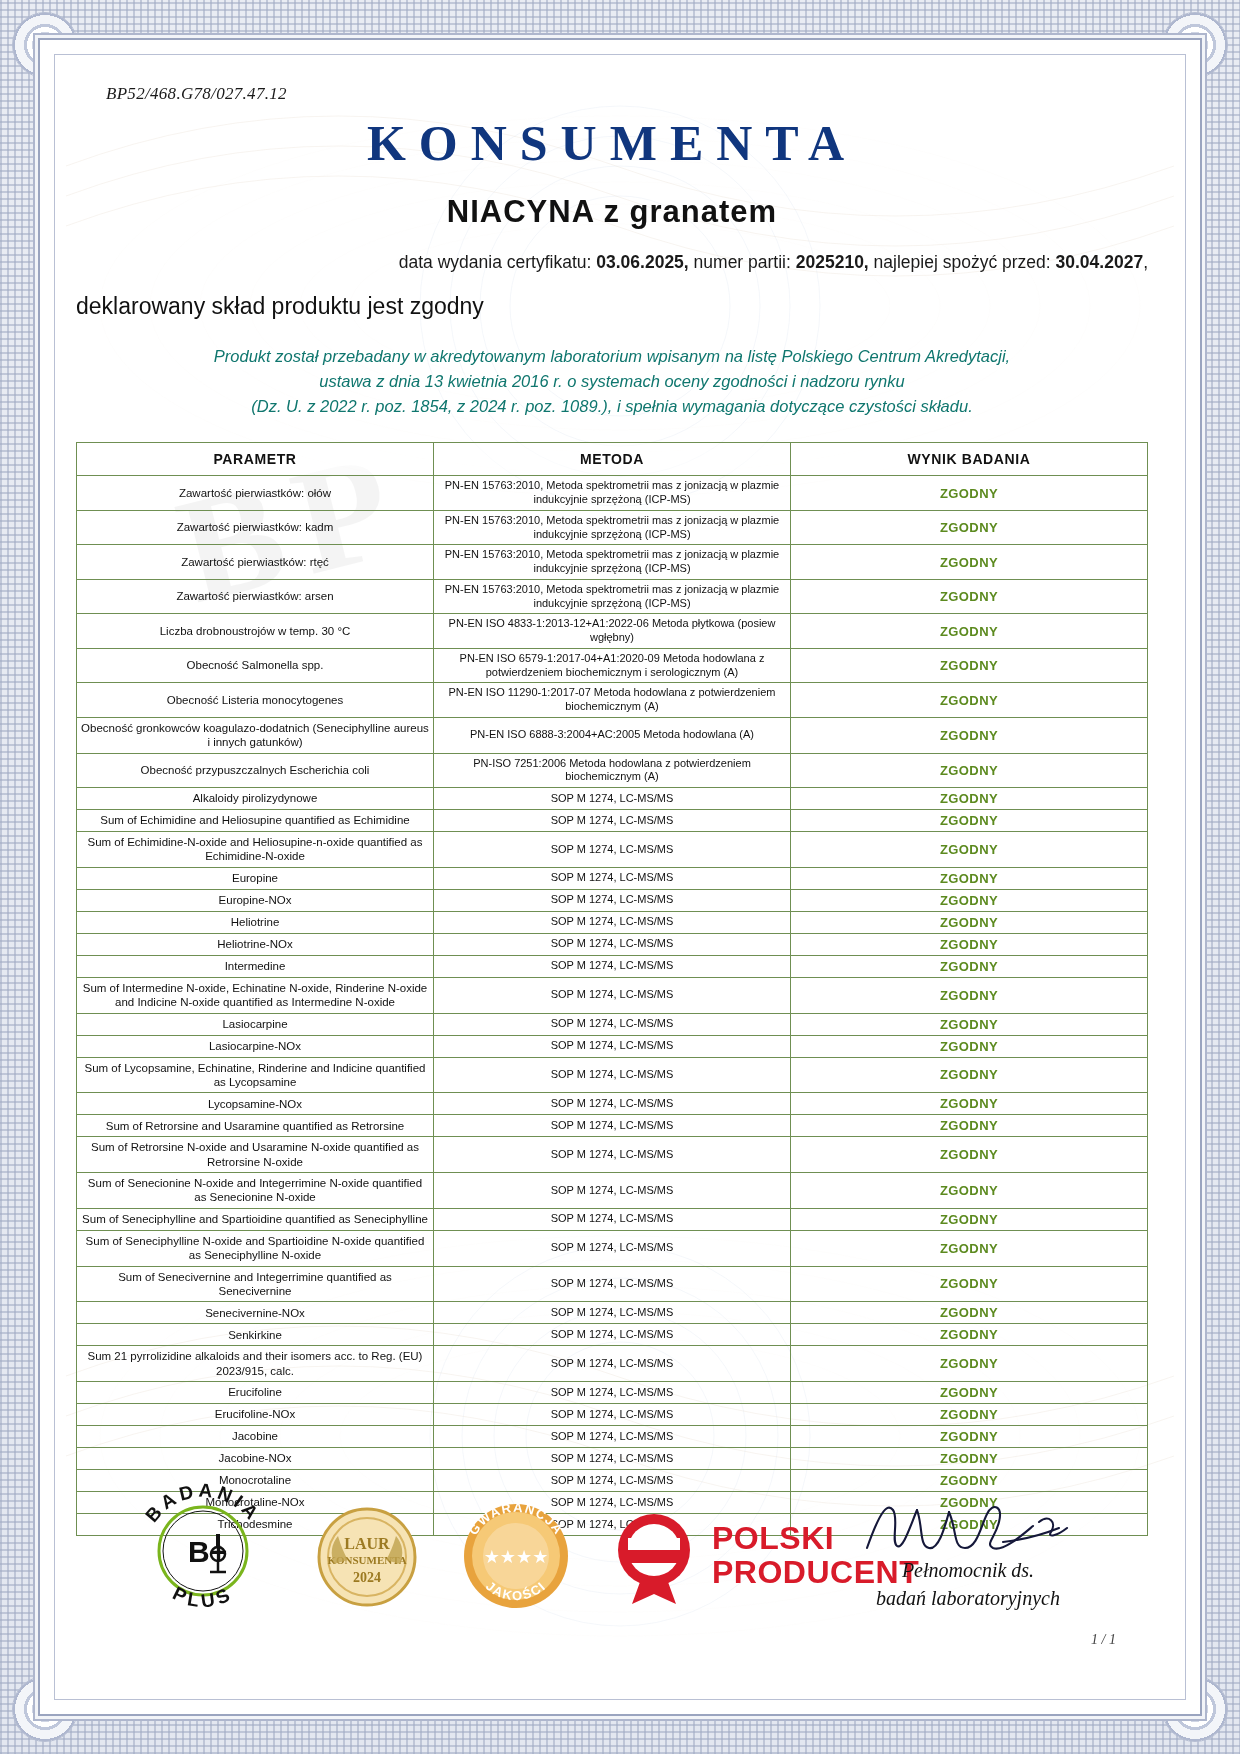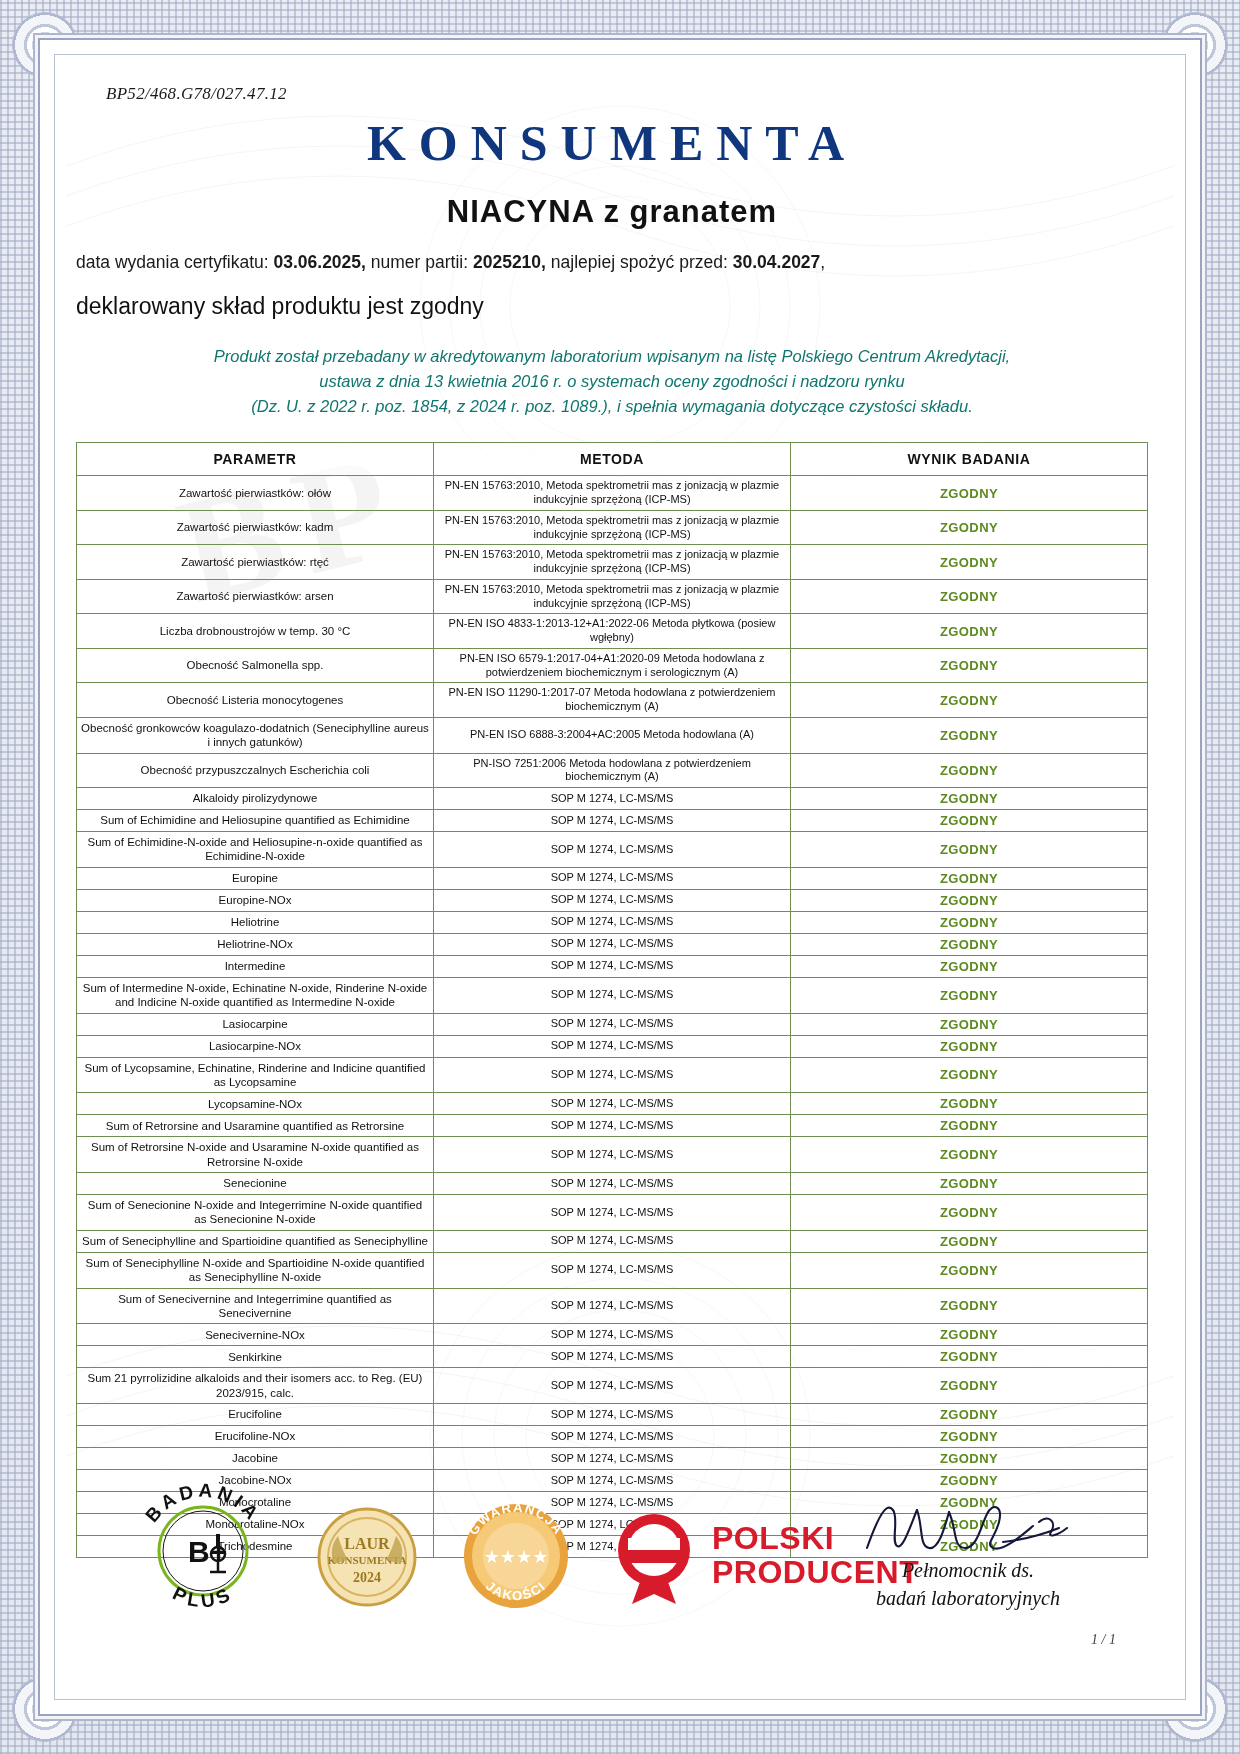--- a/index.html
+++ b/index.html
@@ -77,21 +77,21 @@
   h2.product-name{
     text-align:center;
     font-size:31px;
     font-weight:700;
     color:#111;
     margin:22px 0 0 0;
     letter-spacing:1px;
   }
 
   .issue-line{
-    text-align:left;
+    text-align:right;
     font-size:17.5px;
     margin-top:22px;
     color:#1a1a1a;
   }
   .issue-line b{font-weight:700}
   .issue-line-2{
     text-align:left;
     font-size:23px;
     margin-top:20px;
   }
@@ -379,25 +379,20 @@
           <td class="param">Sum of Retrorsine and Usaramine quantified as Retrorsine</td>
           <td class="method">SOP M 1274, LC-MS/MS</td>
           <td class="result">ZGODNY</td>
         </tr>
         <tr>
           <td class="param">Sum of Retrorsine N-oxide and Usaramine N-oxide quantified as Retrorsine N-oxide</td>
           <td class="method">SOP M 1274, LC-MS/MS</td>
           <td class="result">ZGODNY</td>
         </tr>
         <tr>
-          <td class="param">Senecionine</td>
-          <td class="method">SOP M 1274, LC-MS/MS</td>
-          <td class="result">ZGODNY</td>
-        </tr>
-        <tr>
           <td class="param">Sum of Senecionine N-oxide and Integerrimine N-oxide quantified as Senecionine N-oxide</td>
           <td class="method">SOP M 1274, LC-MS/MS</td>
           <td class="result">ZGODNY</td>
         </tr>
         <tr>
           <td class="param">Sum of Seneciphylline and Spartioidine quantified as Seneciphylline</td>
           <td class="method">SOP M 1274, LC-MS/MS</td>
           <td class="result">ZGODNY</td>
         </tr>
         <tr>

